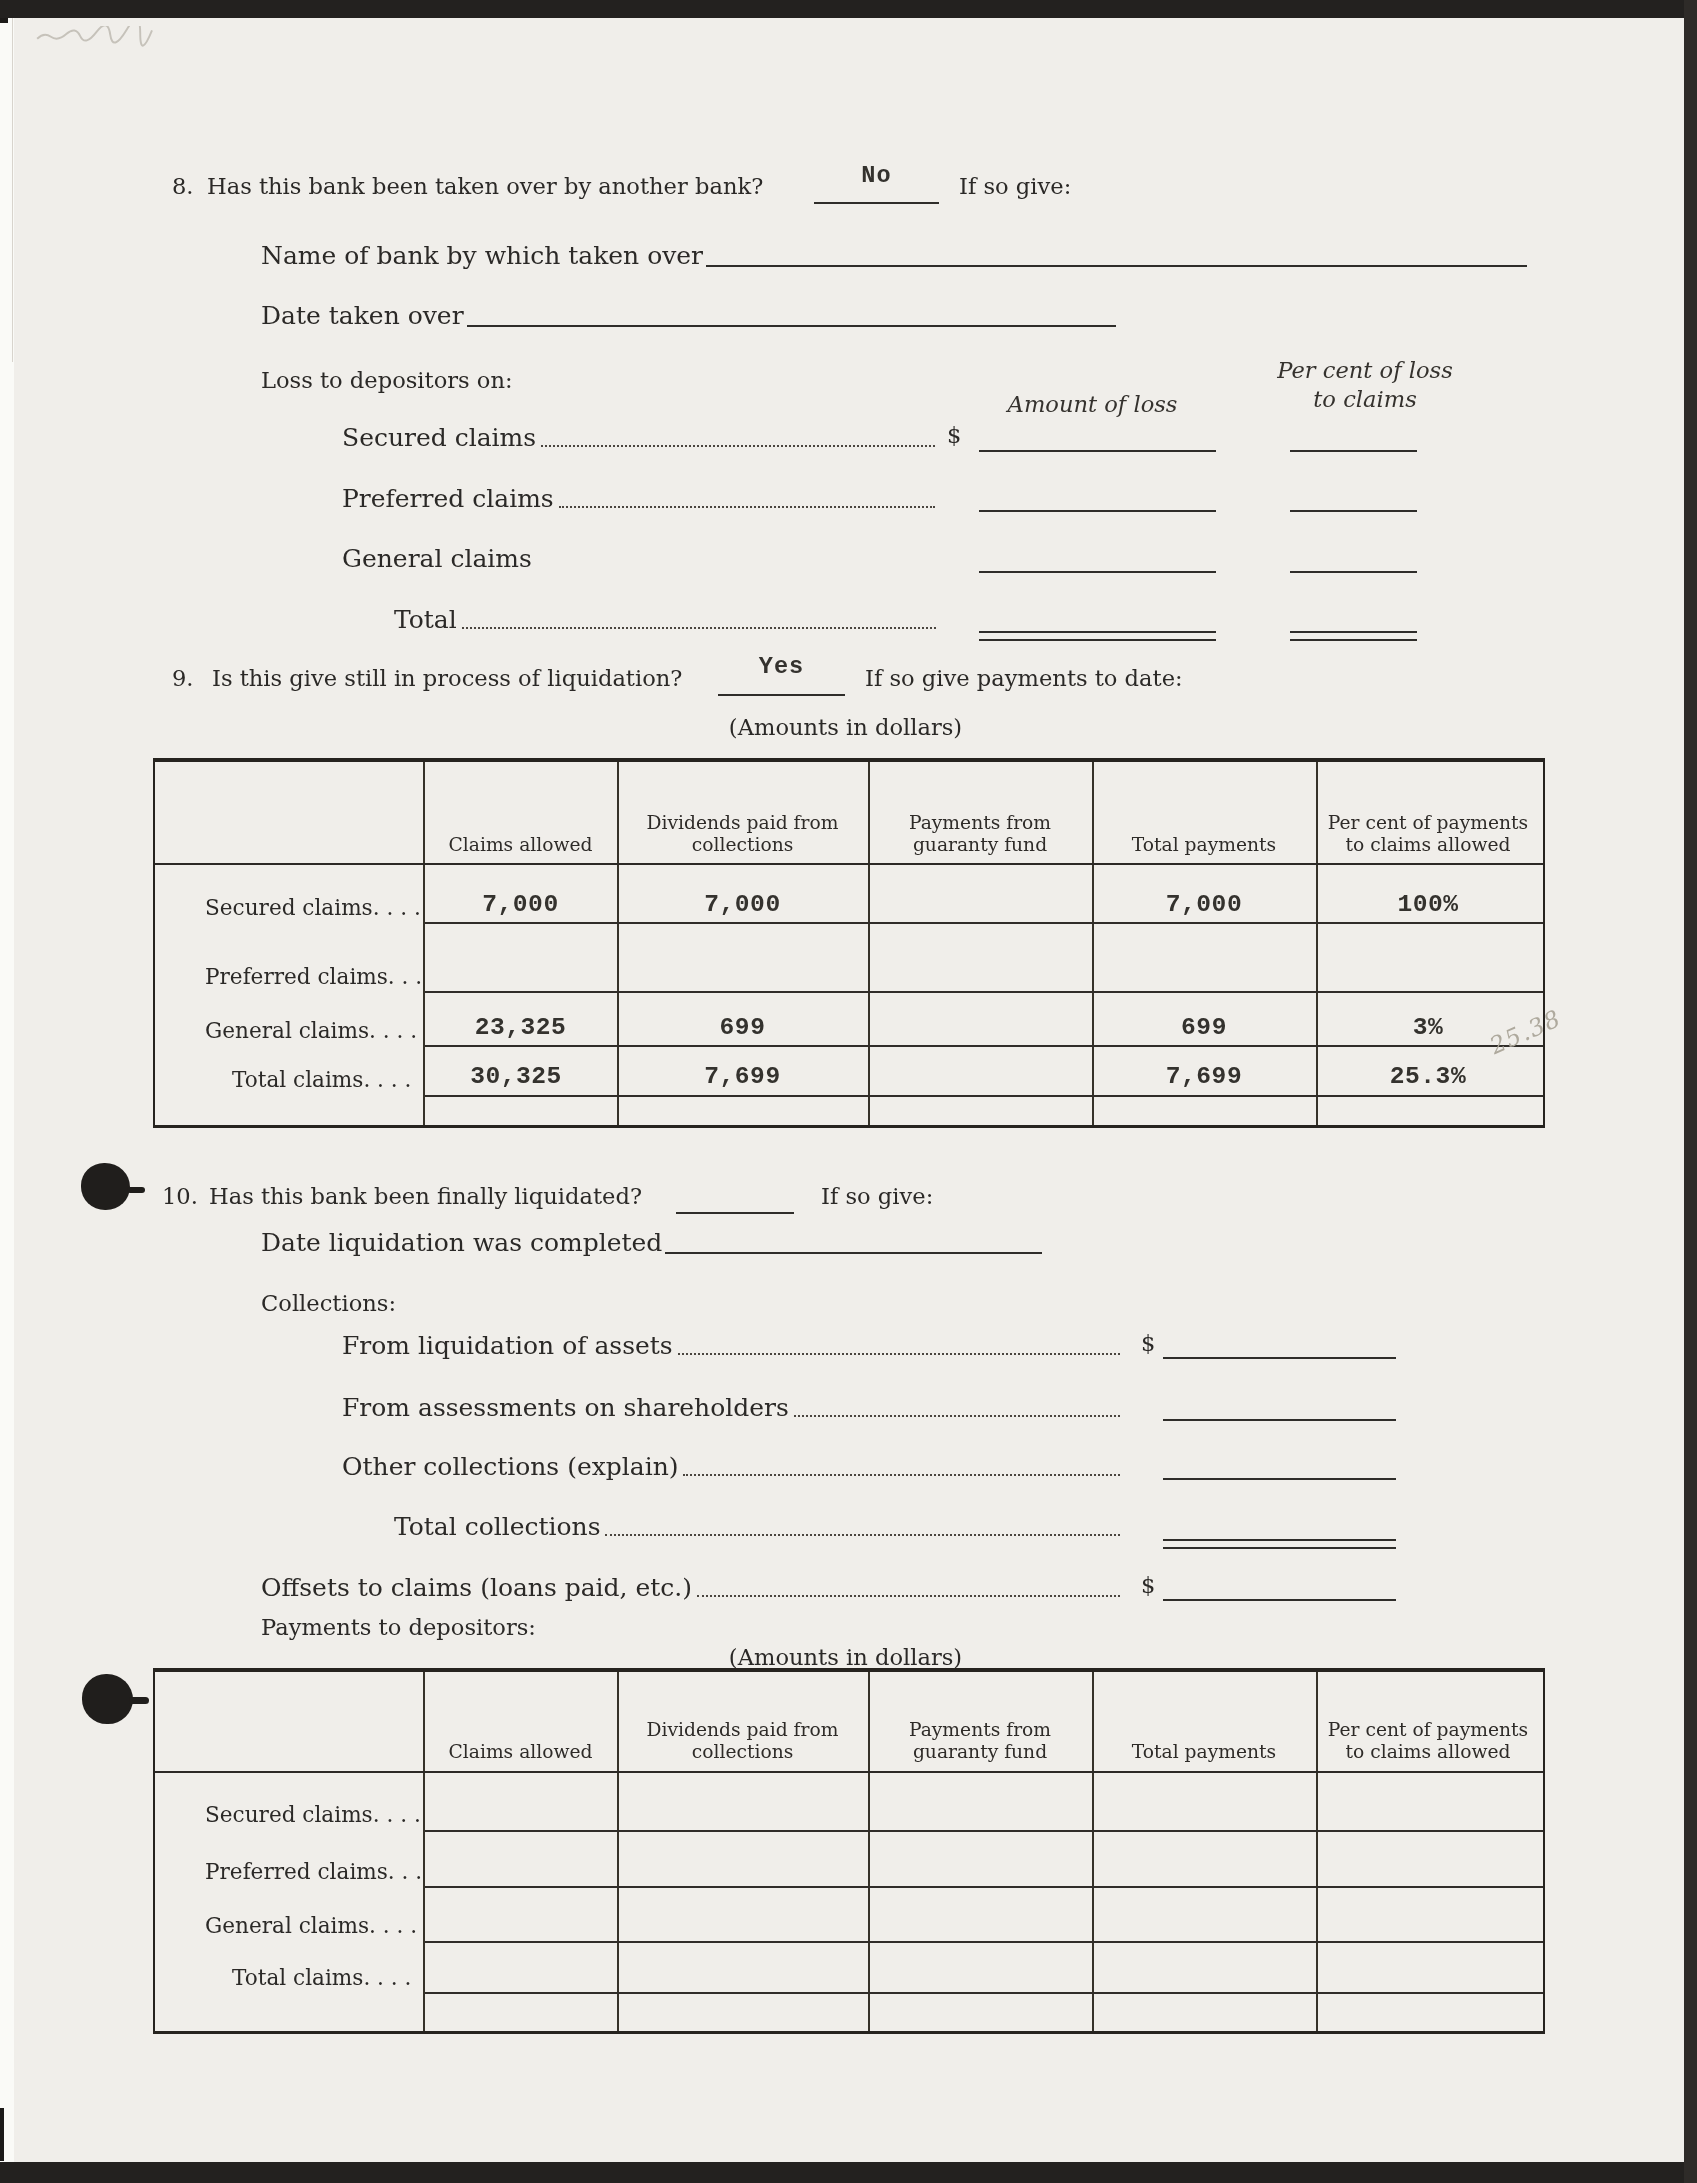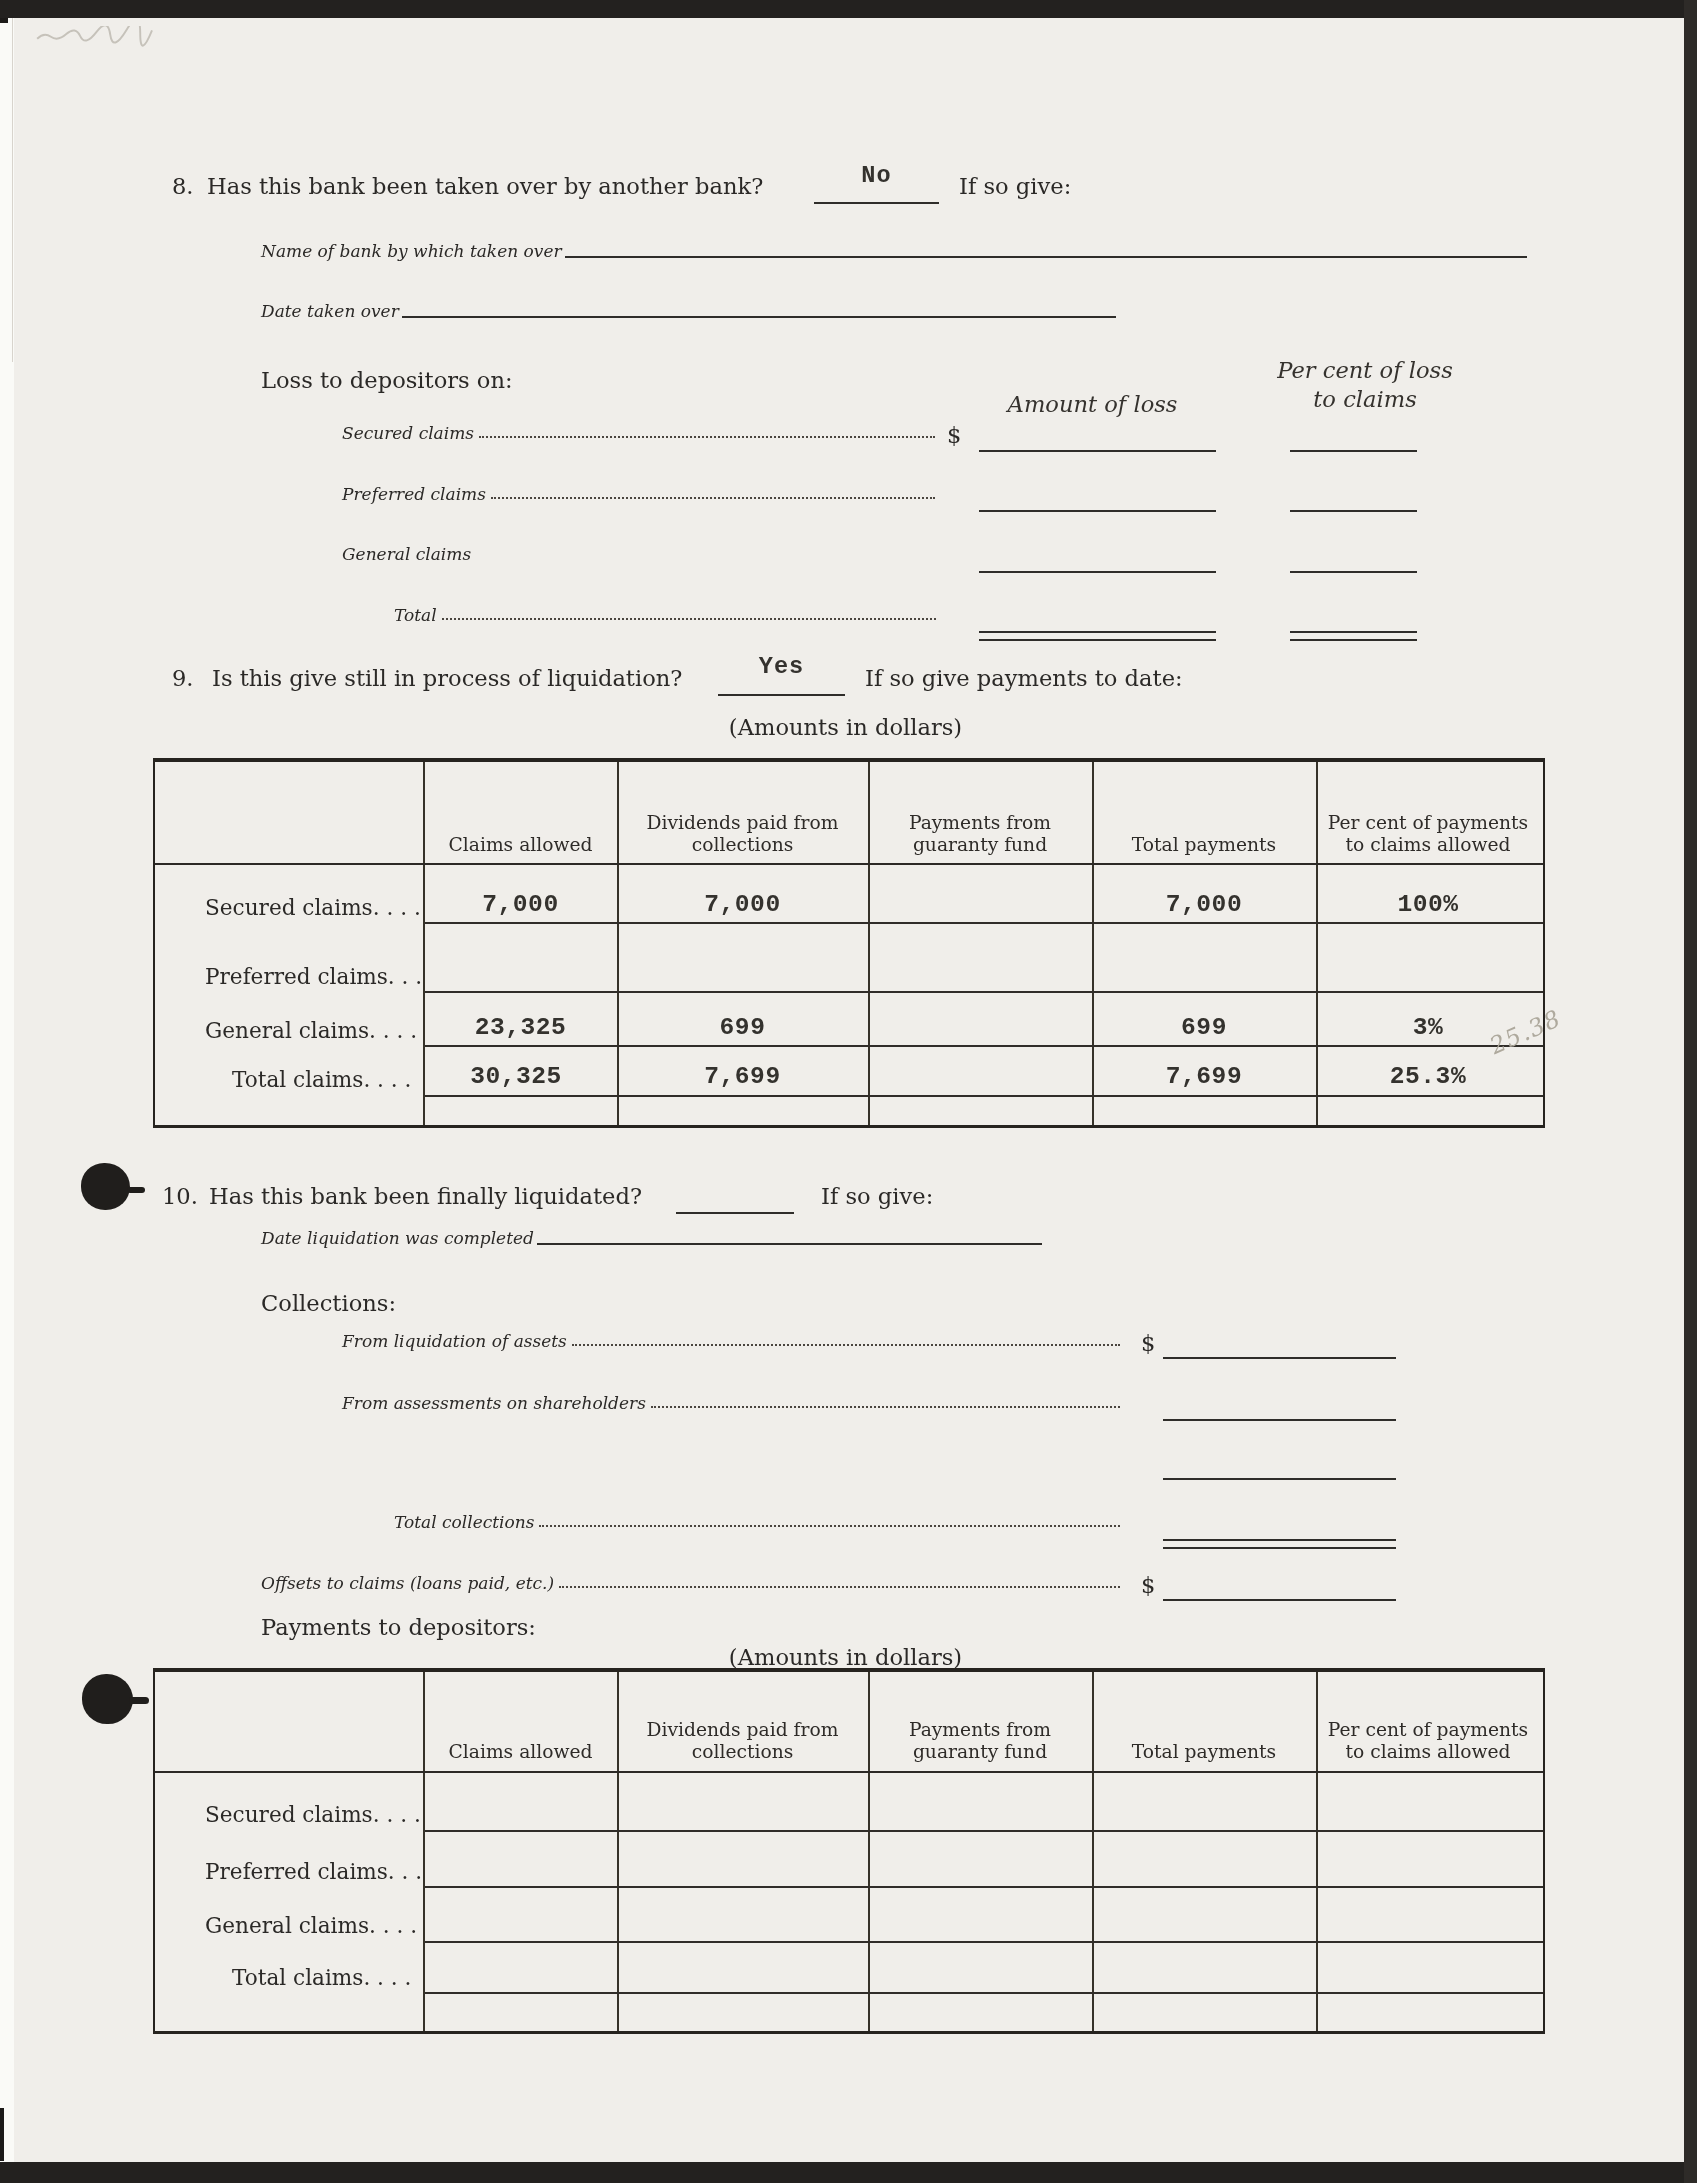--- a/index.html
+++ b/index.html
@@ -19,21 +19,21 @@
   .ink-dot{position:absolute;background:#201e1c;border-radius:48% 52% 50% 50%;}
   .ink-tail{position:absolute;background:#201e1c;border-radius:3.9px;}
   
   .t{position:absolute;font-size:22.6px;white-space:nowrap;color:#2b2927;}
   .it{font-style:italic;color:#35322e;}
   .typed{position:absolute;font-family:"Liberation Mono",monospace;font-weight:700;
          font-size:23.6px;color:#34322e;text-align:center;letter-spacing:1px;white-space:nowrap;}
   .blank{position:absolute;height:2px;background:#2f2d2a;}
   .blank2{position:absolute;height:6.4px;border-top:2px solid #2f2d2a;border-bottom:2px solid #2f2d2a;}
   .row{position:absolute;display:flex;align-items:baseline;}
-  .row .lbl{font-size:17px;white-space:nowrap;font-style:italic;}
+  .row .lbl{font-size:25px;white-space:nowrap;}
   .lead{flex:1;border-bottom:2.5px dotted #4a453f;align-self:flex-end;margin:0 6.9px 4.9px 4.9px;}
   .sline{flex:1;border-bottom:2px solid #2f2d2a;align-self:flex-end;margin:0 1px 3px 3px;}
   
   .tbl{position:absolute;border:2px solid #26231f;border-top-width:4.4px;border-bottom-width:3.9px;}
   .vsep{position:absolute;top:0;bottom:0;width:1.5px;background:#363229;}
   .hsep{position:absolute;left:0;right:0;height:2px;background:#2c2926;}
   .rule{position:absolute;left:270px;right:0;height:1.5px;background:#302d29;}
   .thead{position:absolute;display:flex;align-items:flex-end;justify-content:center;text-align:center;
          font-size:18.7px;line-height:1.18;color:#2e2b28;}
   .tlabel{position:absolute;font-size:21.6px;white-space:nowrap;height:28.5px;line-height:28.5px;}
@@ -186,20 +186,24 @@
   </div>
   <div class="t" style="left:1141px;top:1330px;">$</div>
   <div class="blank" style="left:1163px;top:1357px;width:233px;"></div>
 
   <div class="row" style="left:342px;top:1393px;width:785px;">
     <span class="lbl">From assessments on shareholders</span>
     <span class="lead"></span>
   </div>
   <div class="blank" style="left:1163px;top:1419px;width:233px;"></div>
 
+  <div class="row" style="left:342px;top:1452px;width:785px;">
+    <span class="lbl">Other collections (explain)</span>
+    <span class="lead"></span>
+  </div>
   <div class="blank" style="left:1163px;top:1478px;width:233px;"></div>
 
   <div class="row" style="left:394px;top:1512px;width:733px;">
     <span class="lbl">Total collections</span>
     <span class="lead"></span>
   </div>
   <div class="blank2" style="left:1163px;top:1539px;width:233px;"></div>
 
   <div class="row" style="left:261px;top:1573px;width:866px;">
     <span class="lbl">Offsets to claims (loans paid, etc.)</span>

